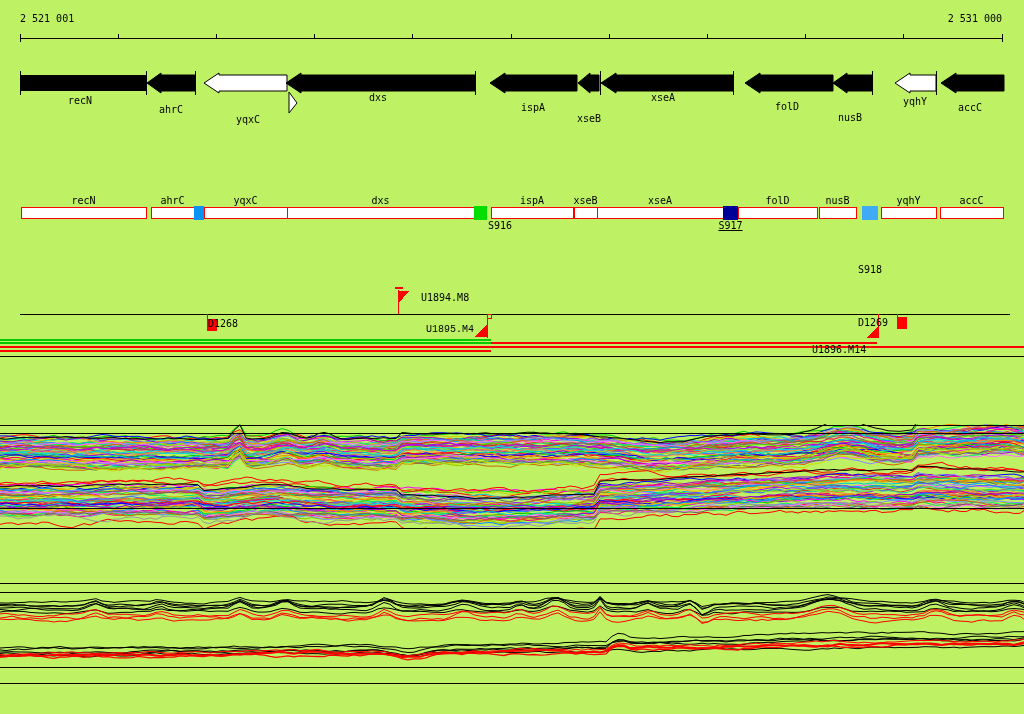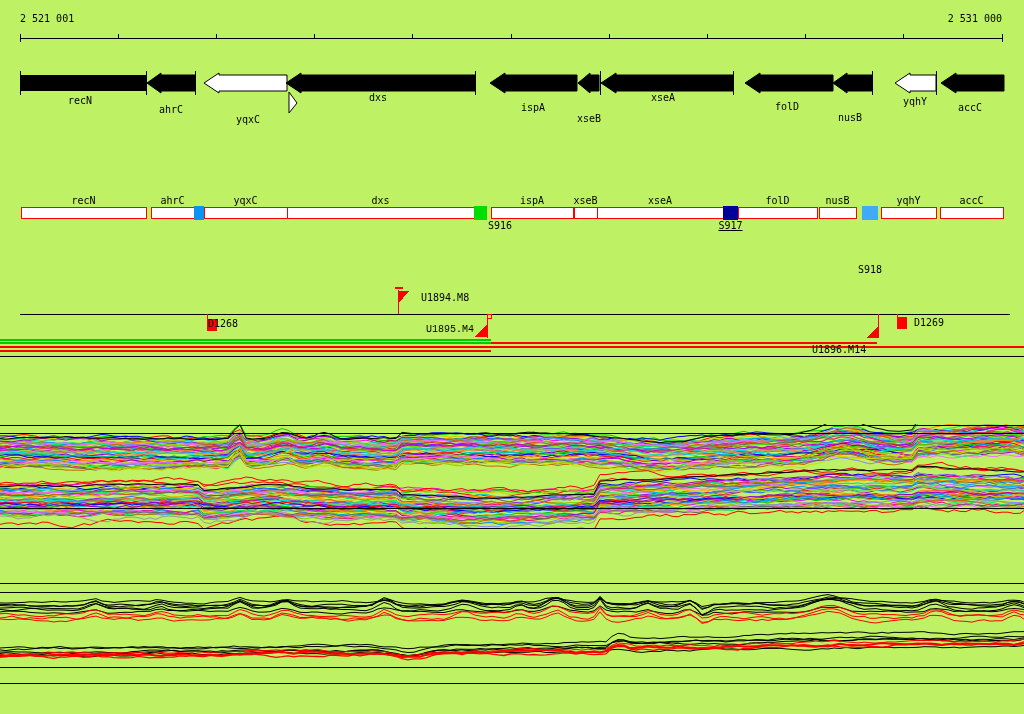--- a/index.html
+++ b/index.html
@@ -267,15 +267,15 @@
       <div class="lbl center" style="left: 837.5px; top: 195px;">nusB</div>
       <div class="lbl center" style="left: 908.5px; top: 195px;">yqhY</div>
       <div class="lbl center" style="left: 971.5px; top: 195px;">accC</div>
       <div class="lbl center" style="left: 500px; top: 220px;">S916</div>
       <div class="lbl center" style="left: 730.5px; top: 220px; text-decoration: underline;">S917</div>
       <div class="lbl center" style="left: 870px; top: 220px; margin-top: 44px;">S918</div>
       <div class="lbl" style="left: 208px; top: 318px;">D1268</div>
       <div class="lbl" style="left: 421px; top: 292px;">U1894.M8</div>
       <div class="lbl" style="left: 426px; top: 324px; font-family: Liberation Mono, monospace;">U1895.M4</div>
       <div class="lbl" style="left: 812px; top: 344px;">U1896.M14</div>
-      <div class="lbl" style="left: 914px; top: 317px;">D1269</div>
+      <div class="lbl" style="left: 858px; top: 317px;">D1269</div>
     </div>
 </div>
 
 </body></html>

